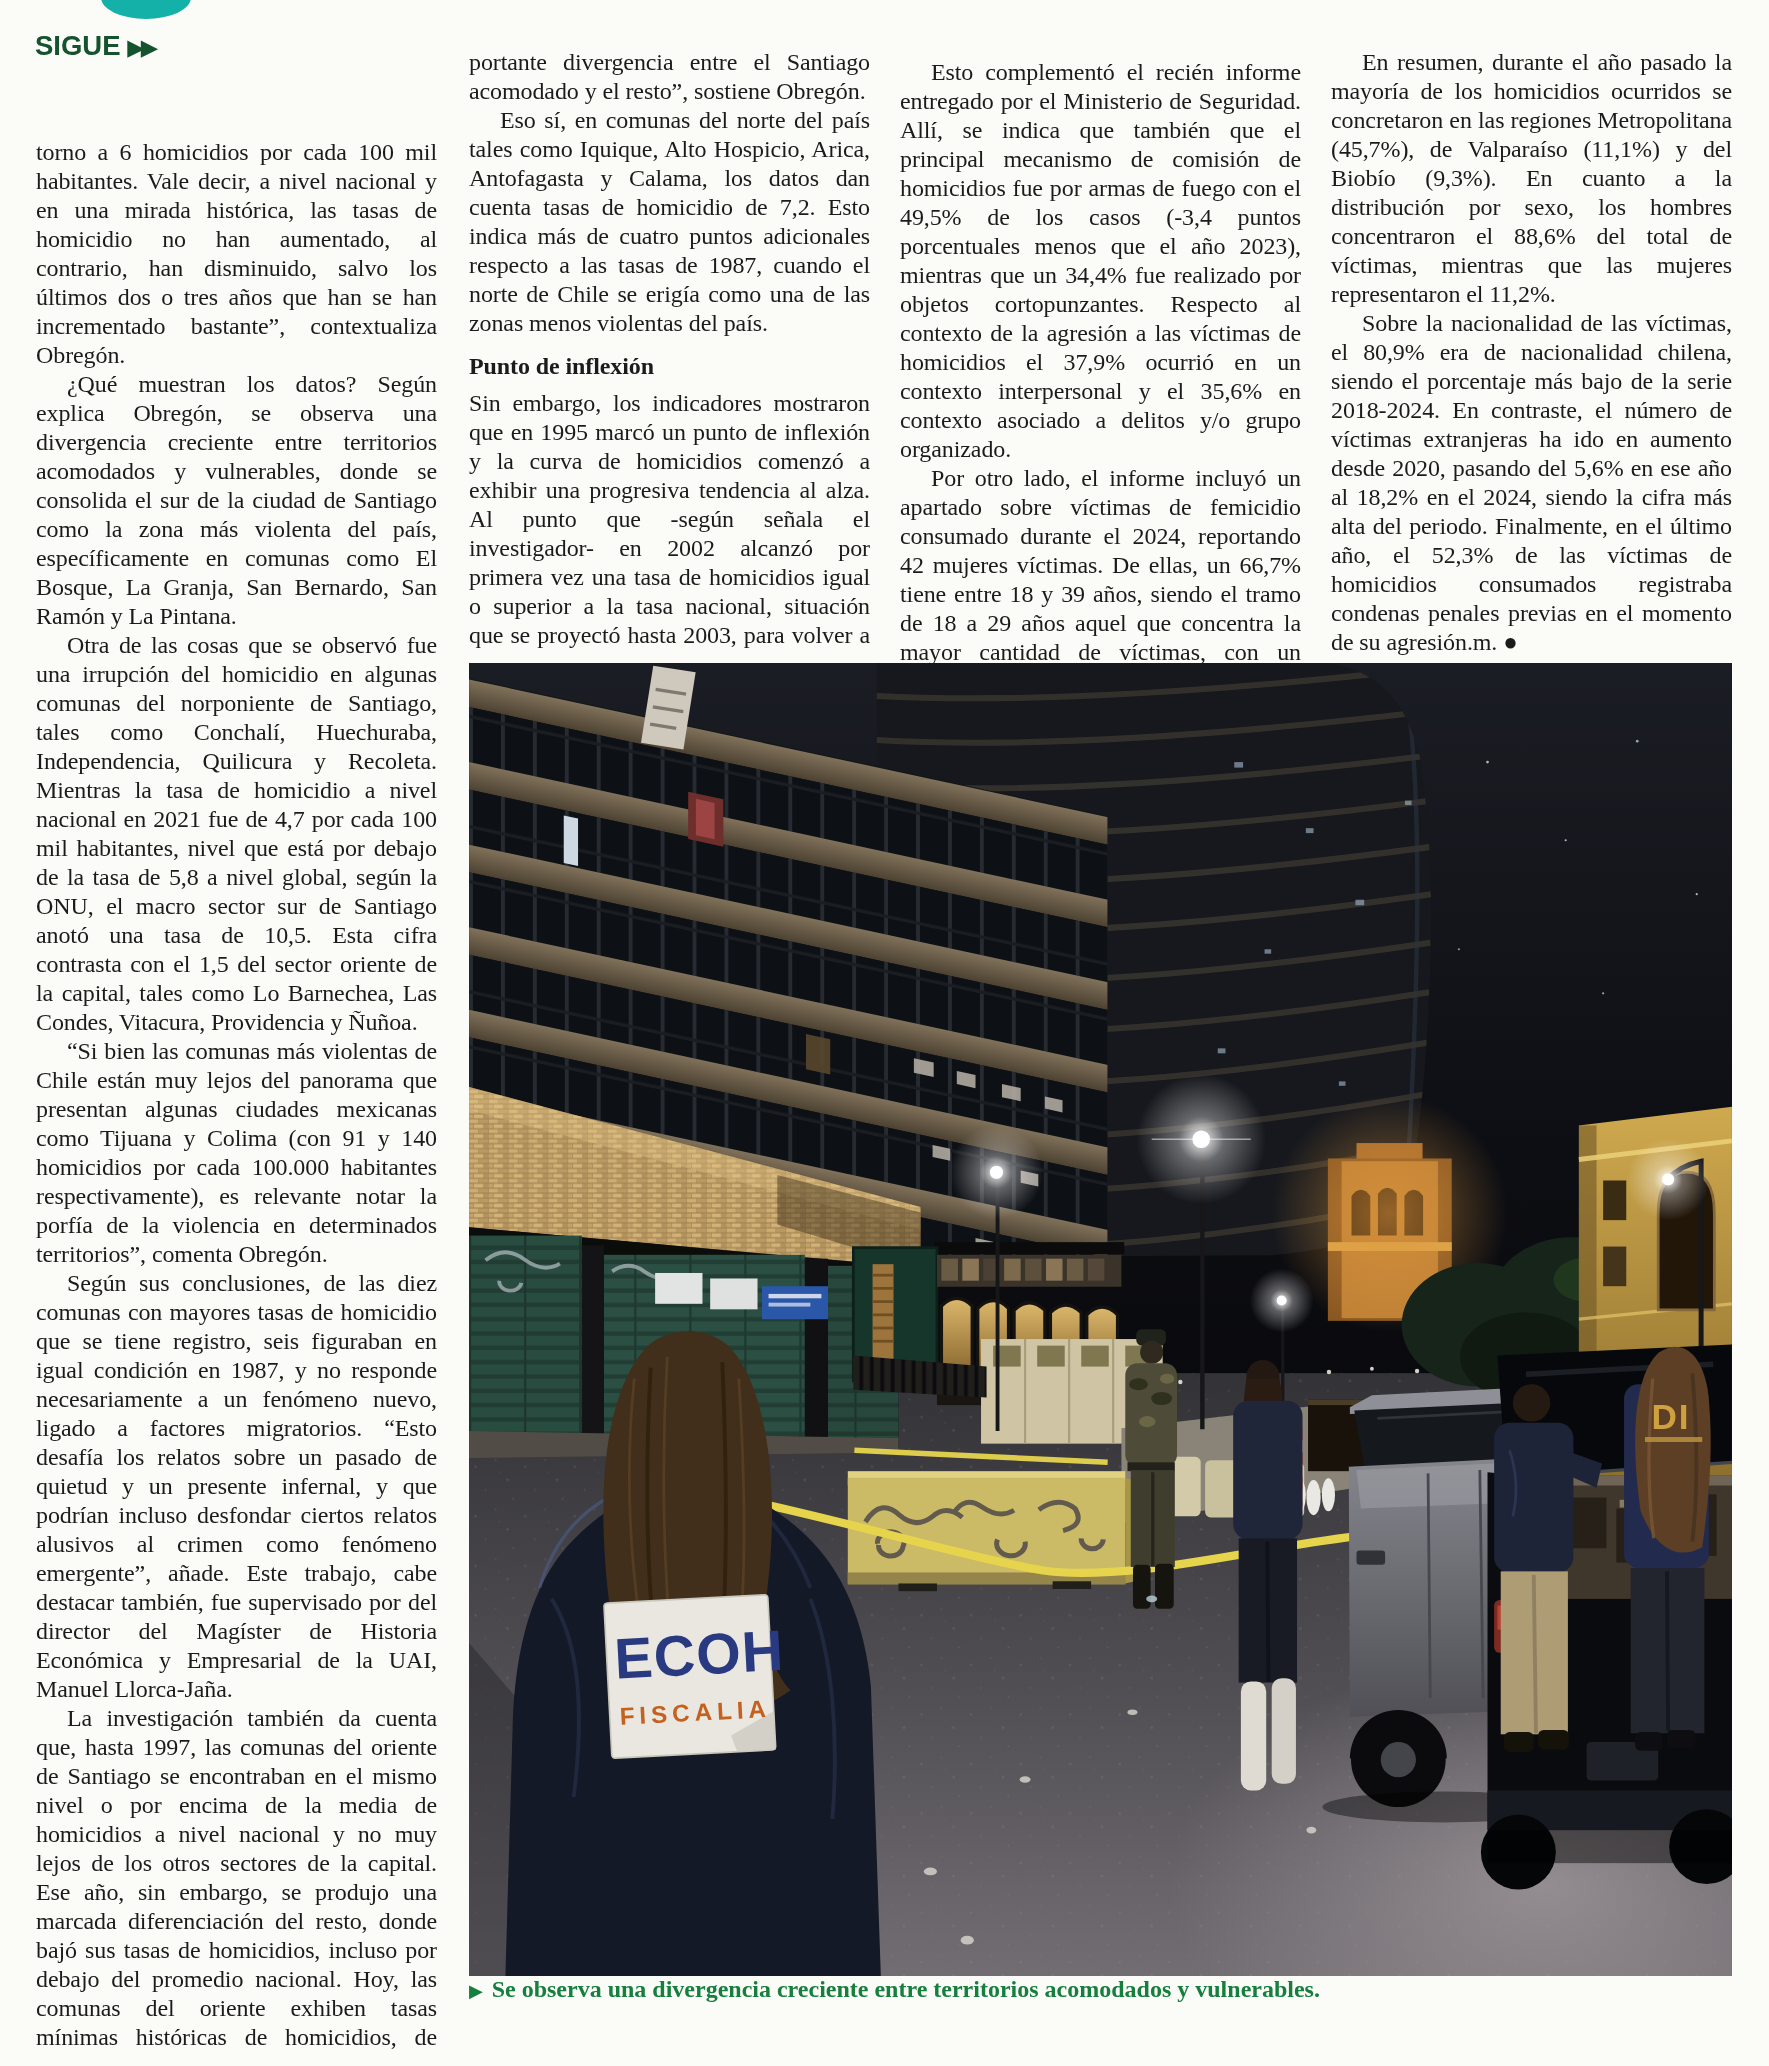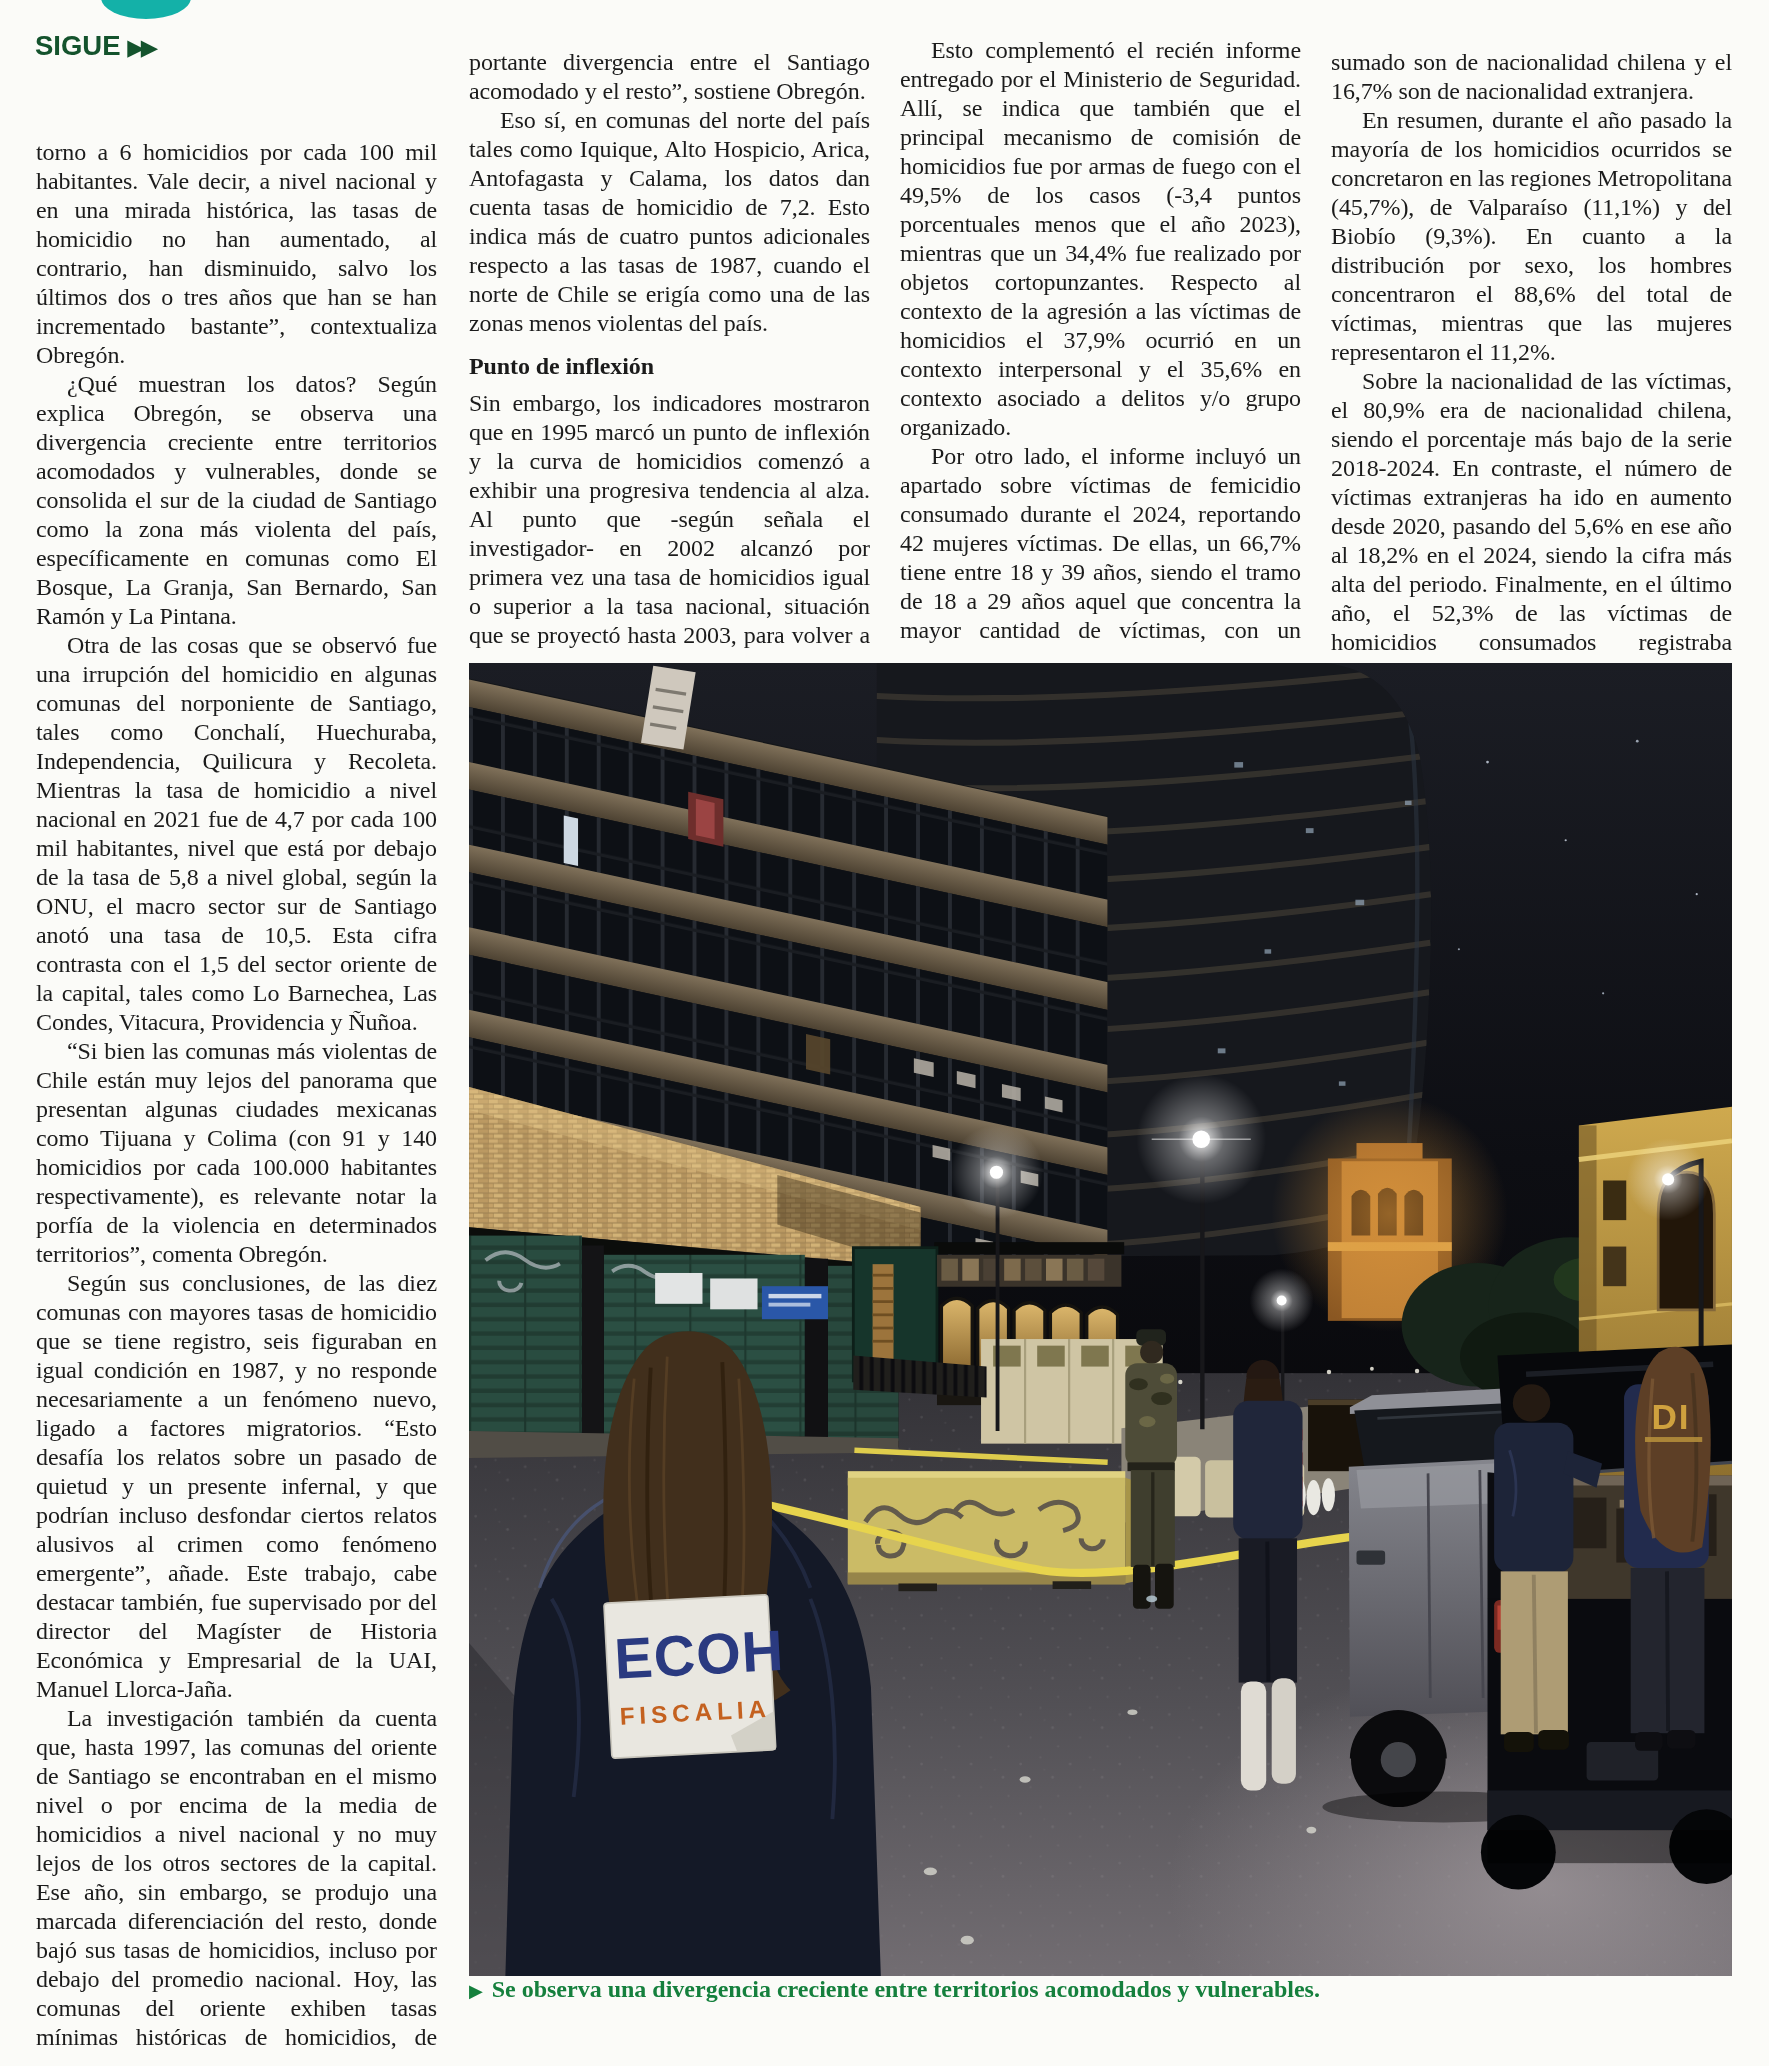--- a/index.html
+++ b/index.html
@@ -10,21 +10,21 @@
   .masthead{position:absolute;left:35px;top:30px;font-family:"Liberation Sans",sans-serif;
             font-weight:bold;font-size:27.5px;color:#14532d;letter-spacing:0px;}
   .masthead .arrows{font-family:"DejaVu Sans",sans-serif;font-size:22.6px;letter-spacing:-3.9px;margin-left:6.6px;}
   .col{position:absolute;width:401px;text-align:justify;font-size:24px;line-height:29px;
        overflow:hidden;letter-spacing:-0.1px;}
   .col p{margin:0;text-indent:31px;}
   .col p.p0{text-indent:0;}
   .col p.h{font-weight:bold;text-indent:0;margin-top:14.3px;margin-bottom:8px;}
   #col1{left:36px;top:138px;height:1916px;}
   #col2{left:469px;top:48px;height:608px;}
-  #col3{left:900px;top:36px;height:608px;}
+  #col3{left:900px;top:58px;height:608px;}
   #col4{left:1331px;top:48px;height:608px;}
   .photo{position:absolute;left:469px;top:663px;width:1263px;height:1313px;margin:0;
          background:#0a0a0c;overflow:hidden;}
   .photo svg{display:block;}
   .caption{position:absolute;left:469px;top:1976px;width:1263px;font-size:24px;font-weight:bold;color:#15803d;}
   .caption .tri{font-family:"DejaVu Sans",sans-serif;font-size:18px;margin-right:8.8px;}
 </style>
 </head>
 <body>
 
@@ -48,21 +48,20 @@
       <p class="blk p0">portante divergencia entre el Santiago acomodado y el resto”, sostiene Obregón.</p>
       <p class="blk p">Eso sí, en comunas del norte del país tales como Iquique, Alto Hospicio, Arica, Antofagasta y Calama, los datos dan cuenta tasas de homicidio de 7,2. Esto indica más de cuatro puntos adicionales respecto a las tasas de 1987, cuando el norte de Chile se erigía como una de las zonas menos violentas del país.</p>
       <p class="blk h">Punto de inflexión</p>
       <p class="blk p0">Sin embargo, los indicadores mostraron que en 1995 marcó un punto de inflexión y la curva de homicidios comenzó a exhibir una progresiva tendencia al alza. Al punto que -según señala el investigador- en 2002 alcanzó por primera vez una tasa de homicidios igual o superior a la tasa nacional, situación que se proyectó hasta 2003, para volver a situarse por debajo de la tasa nacional entre 2004 y 2008.</p>
     </div>
   <div class="col" id="col3">
       <p class="blk p">Esto complementó el recién informe entregado por el Ministerio de Seguridad. Allí, se indica que también que el principal mecanismo de comisión de homicidios fue por armas de fuego con el 49,5% de los casos (-3,4 puntos porcentuales menos que el año 2023), mientras que un 34,4% fue realizado por objetos cortopunzantes. Respecto al contexto de la agresión a las víctimas de homicidios el 37,9% ocurrió en un contexto interpersonal y el 35,6% en contexto asociado a delitos y/o grupo organizado.</p>
       <p class="blk p">Por otro lado, el informe incluyó un apartado sobre víctimas de femicidio consumado durante el 2024, reportando 42 mujeres víctimas. De ellas, un 66,7% tiene entre 18 y 39 años, siendo el tramo de 18 a 29 años aquel que concentra la mayor cantidad de víctimas, con un 35,7%. Adicionalmente, el 83,3% de las víctimas de femicidio con-</p>
     </div>
   <div class="col" id="col4">
-      <p class="blk p0">sumado son de nacionalidad chilena y el 16,7% son de nacionalidad extranjera.</p>
       <p class="blk p">En resumen, durante el año pasado la mayoría de los homicidios ocurridos se concretaron en las regiones Metropolitana (45,7%), de Valparaíso (11,1%) y del Biobío (9,3%). En cuanto a la distribución por sexo, los hombres concentraron el 88,6% del total de víctimas, mientras que las mujeres representaron el 11,2%.</p>
       <p class="blk p">Sobre la nacionalidad de las víctimas, el 80,9% era de nacionalidad chilena, siendo el porcentaje más bajo de la serie 2018-2024. En contraste, el número de víctimas extranjeras ha ido en aumento desde 2020, pasando del 5,6% en ese año al 18,2% en el 2024, siendo la cifra más alta del periodo. Finalmente, en el último año, el 52,3% de las víctimas de homicidios consumados registraba condenas penales previas en el momento de su agresión.m. ●</p>
     </div>
 
   <figure class="photo">
   <svg width="1263" height="1313" viewBox="0 0 2294 2385" xmlns="http://www.w3.org/2000/svg">
     <defs>
       <linearGradient id="skyG" x1="0" y1="0" x2="0" y2="1">
         <stop offset="0" stop-color="#1b1d24"></stop>
             <stop offset="0.6" stop-color="#0d0e13"></stop>

